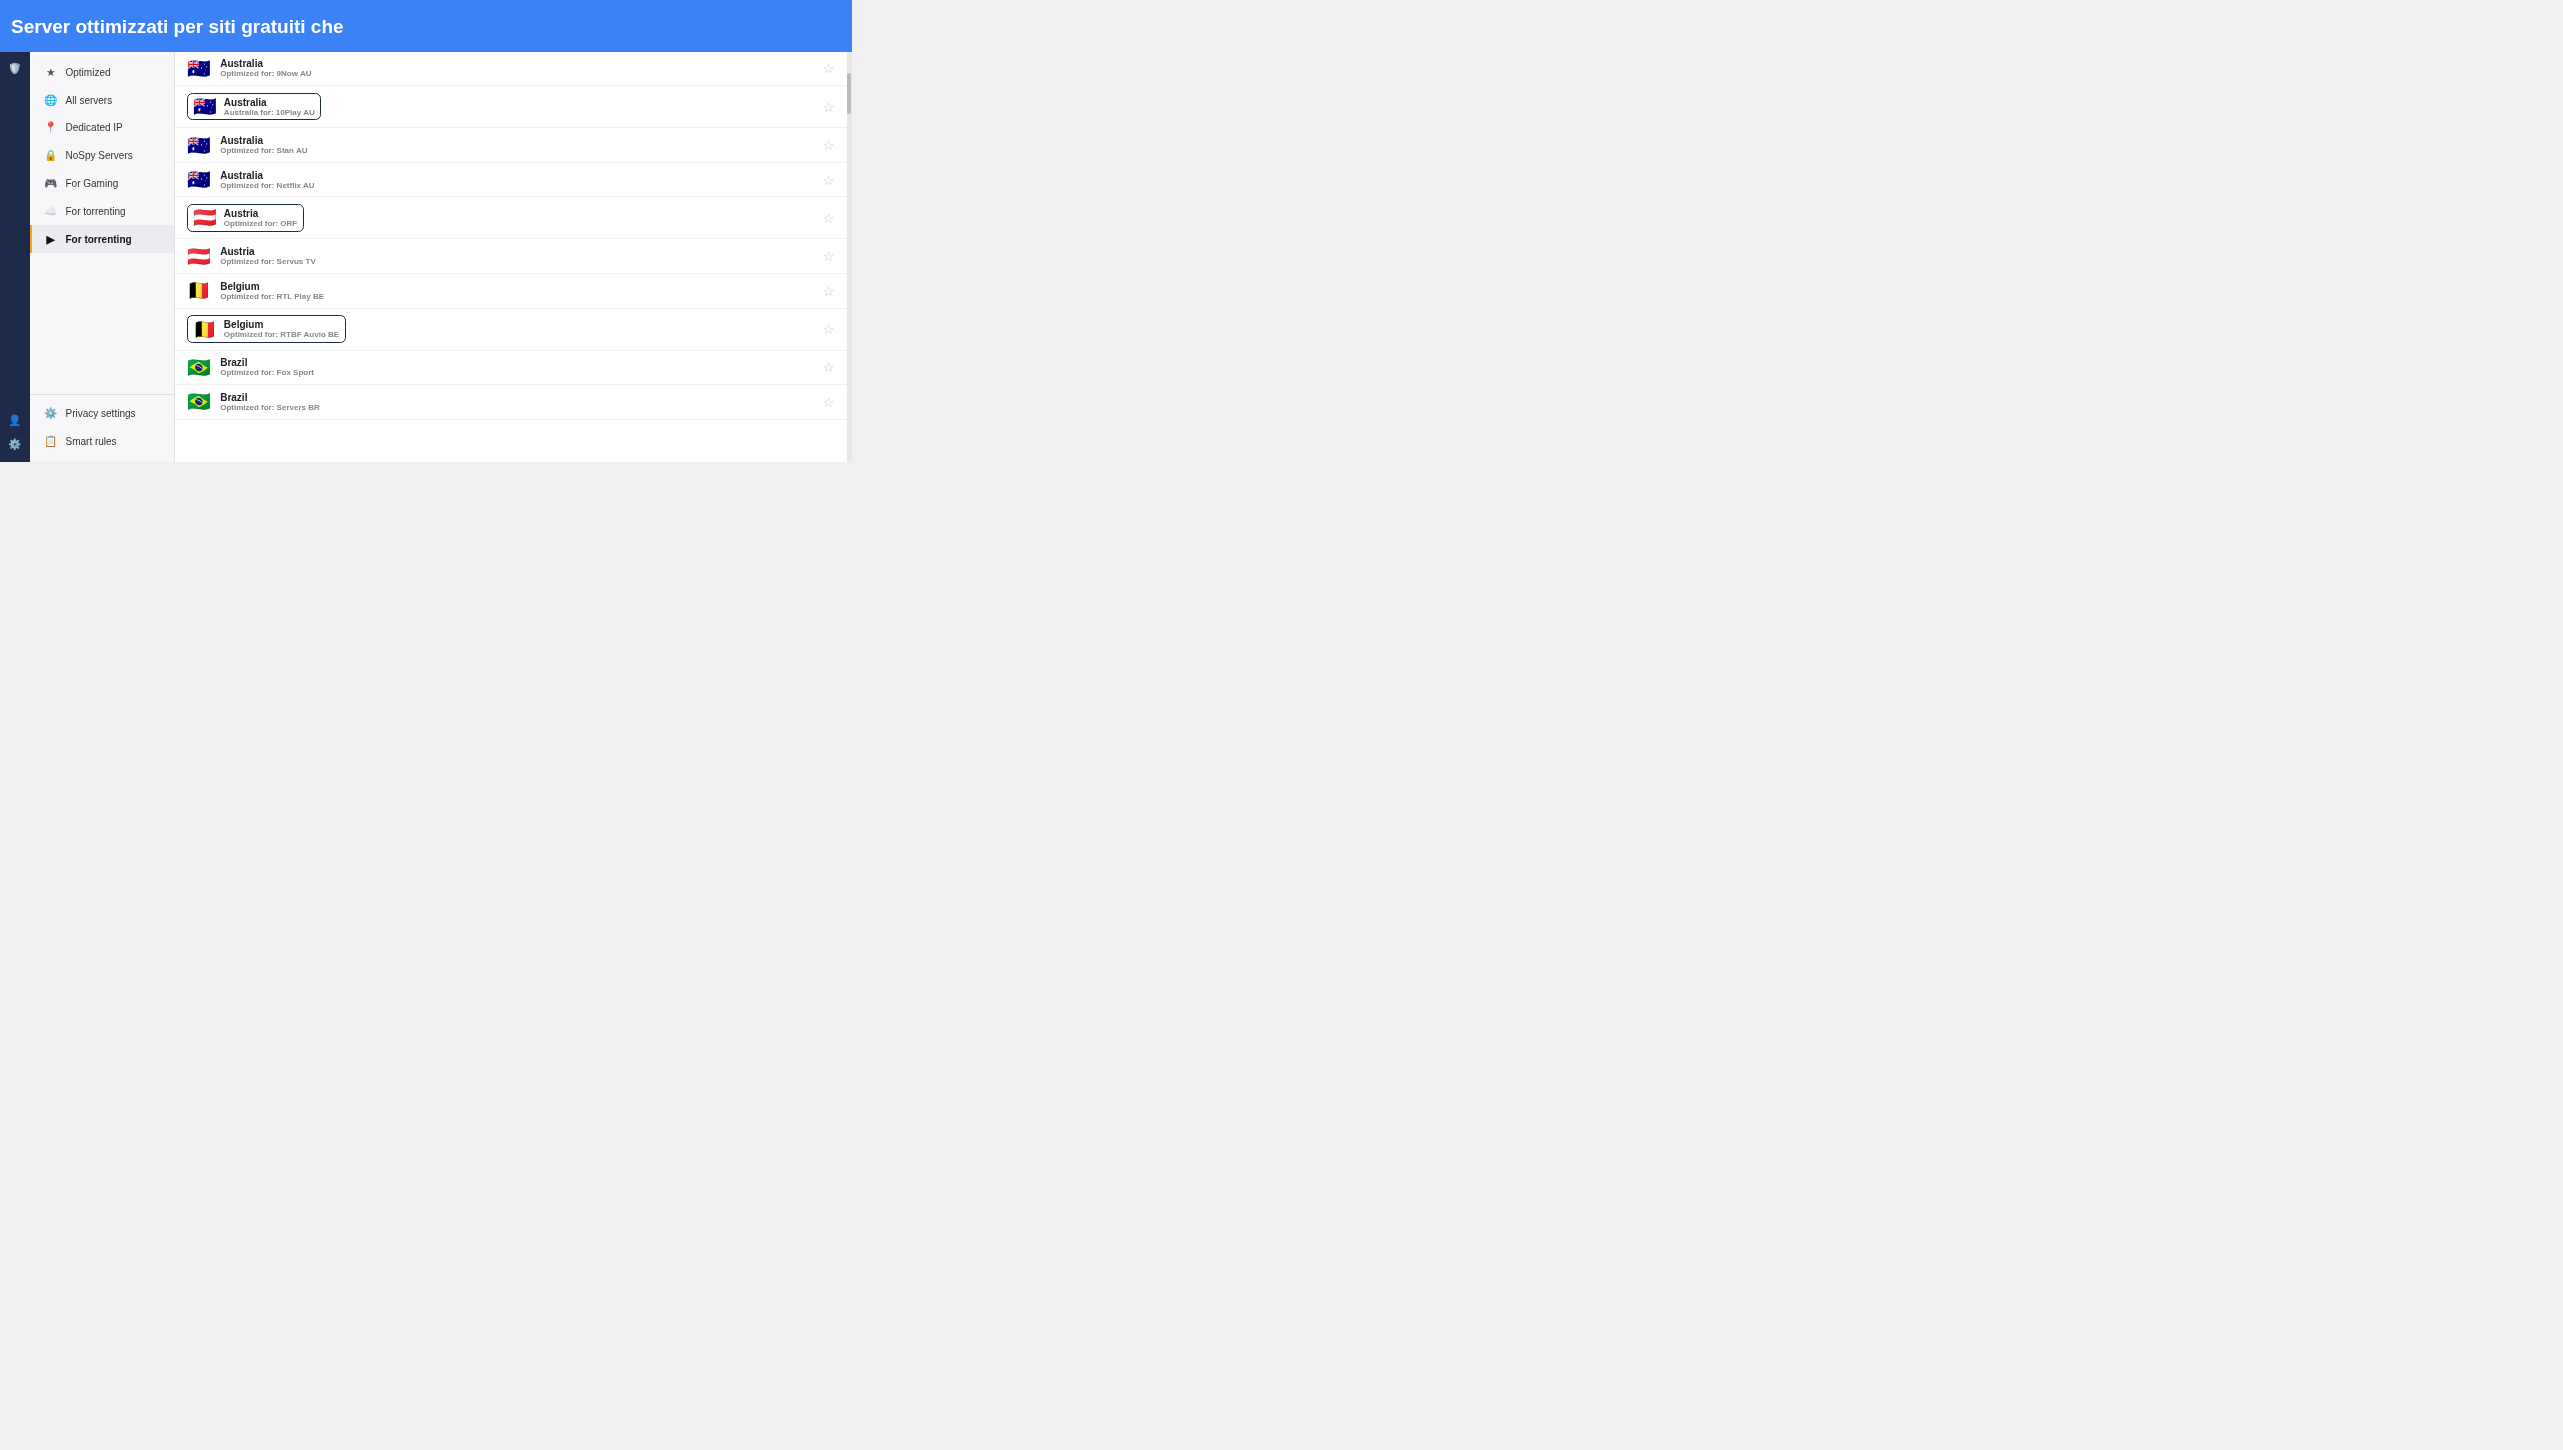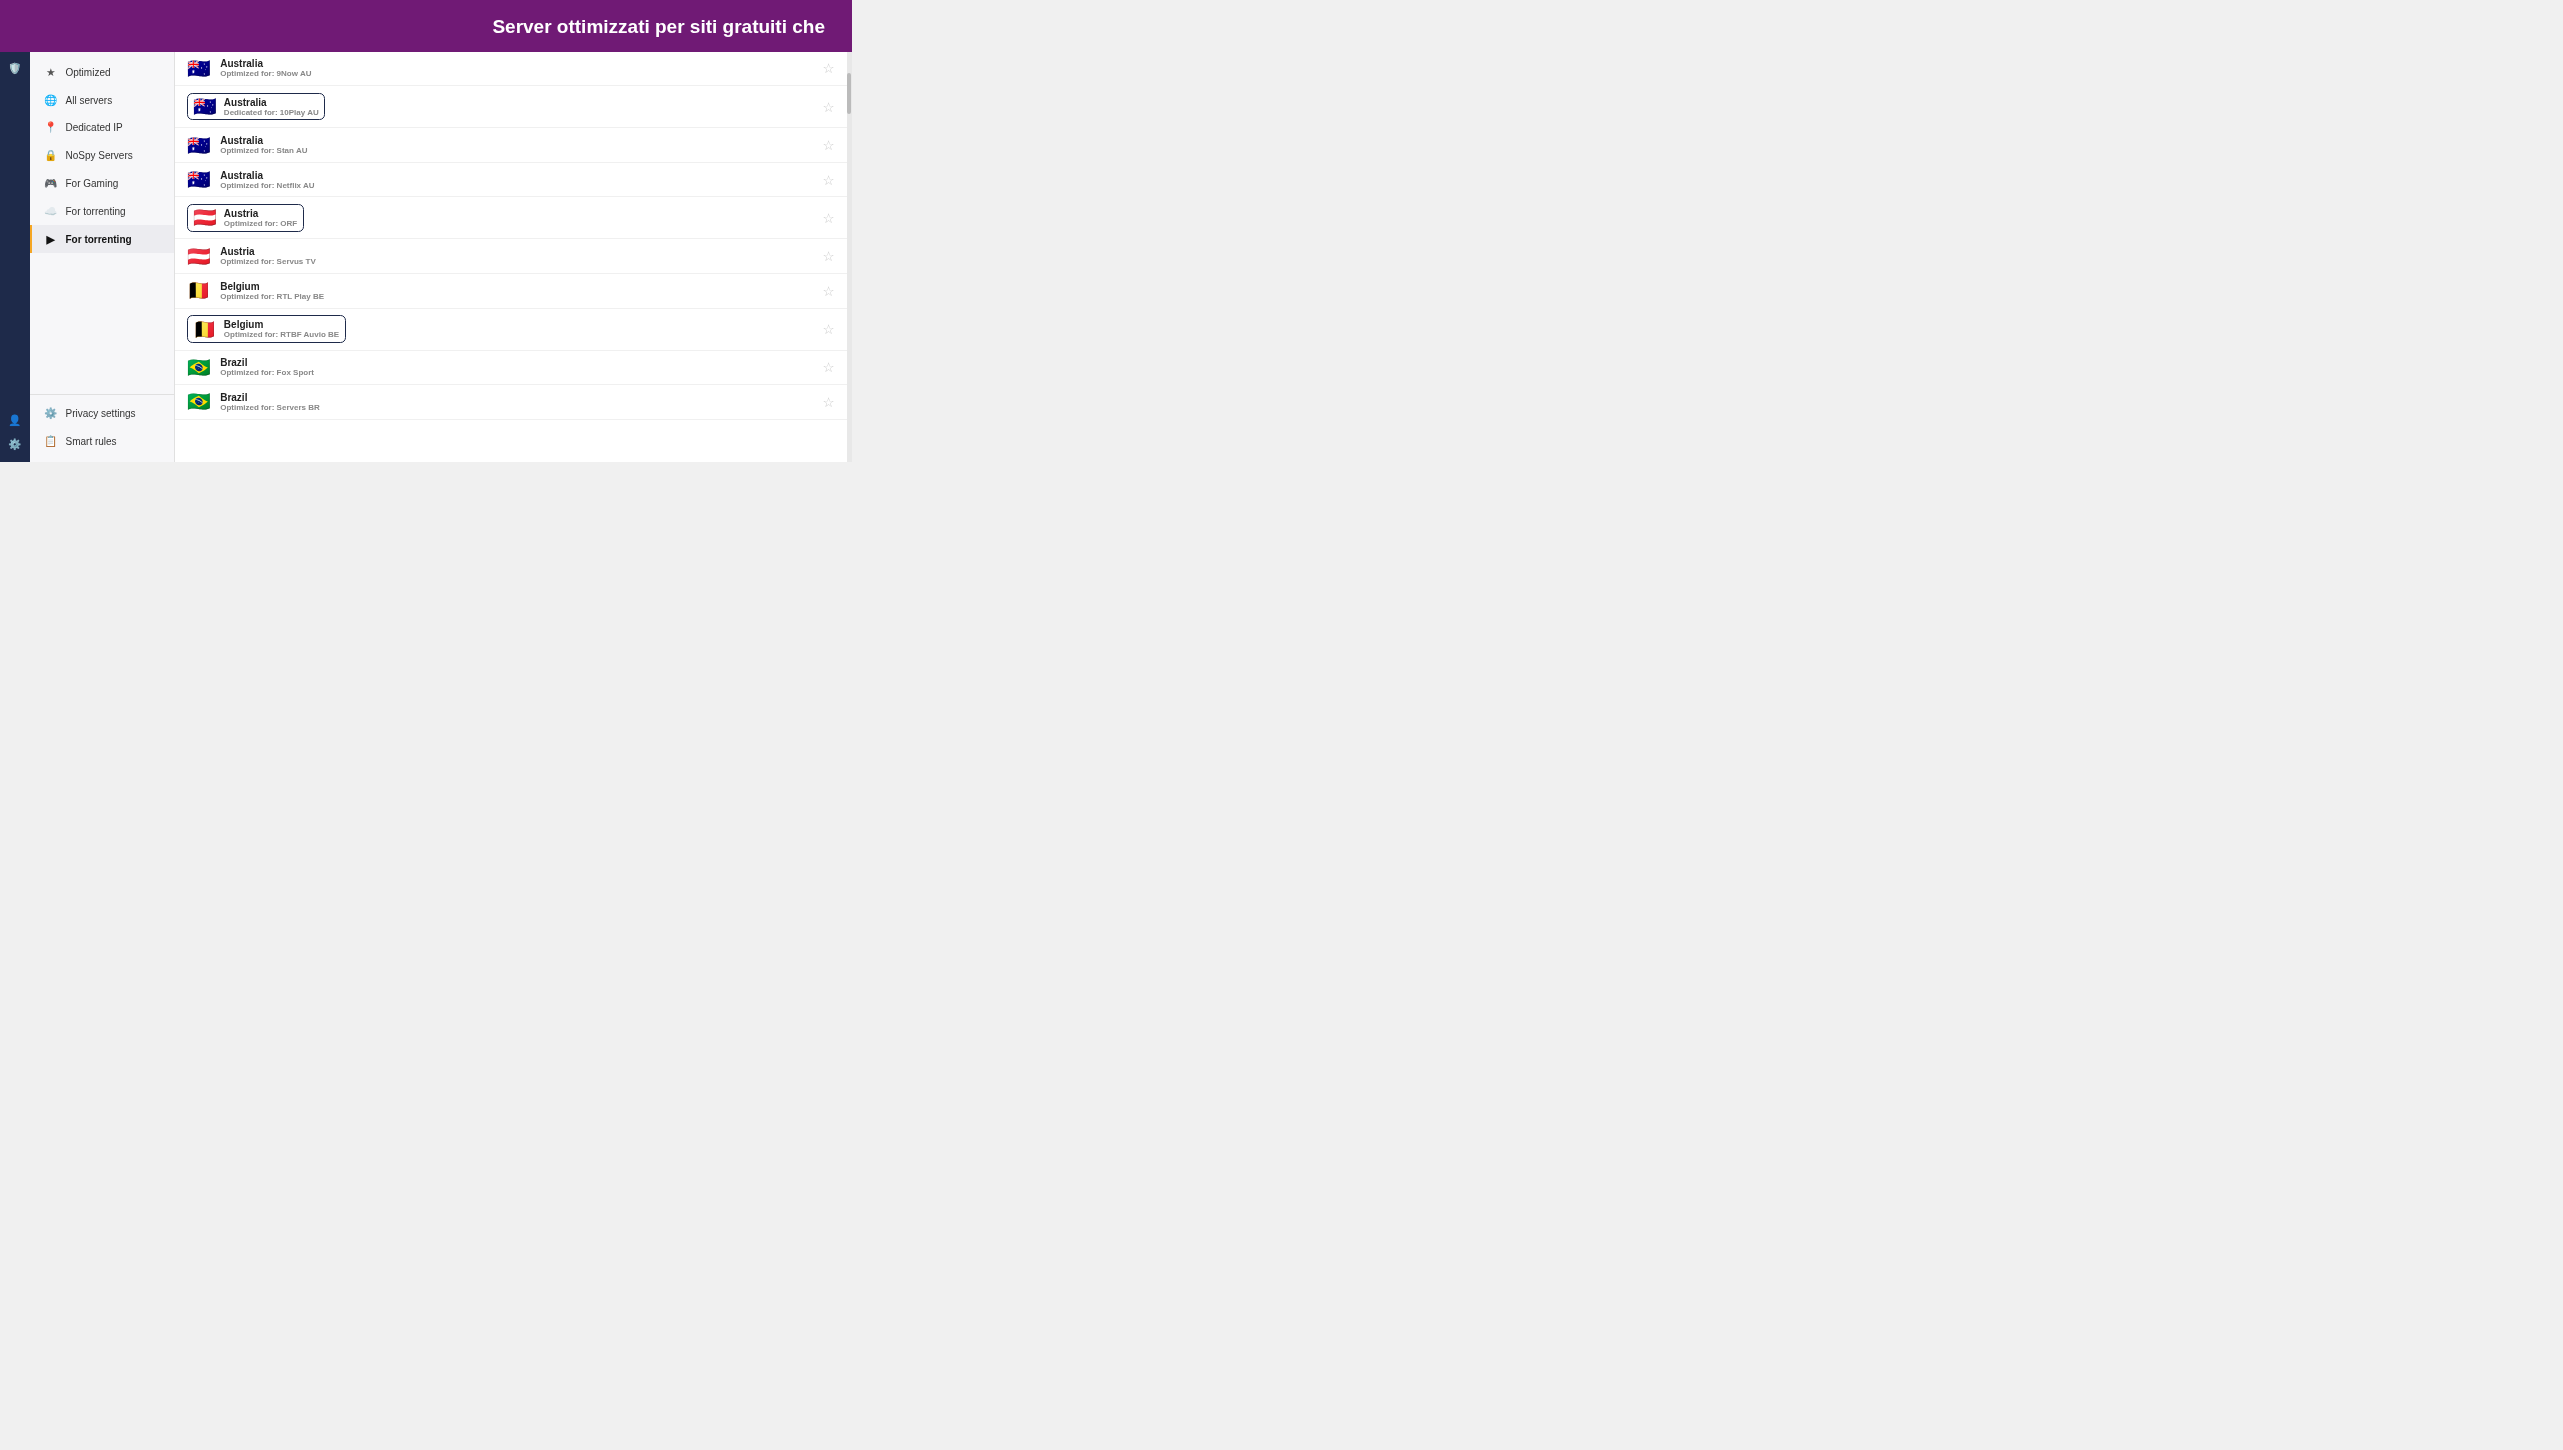--- a/index.html
+++ b/index.html
@@ -6,24 +6,24 @@
     body {
       font-family: 'Segoe UI', Arial, sans-serif;
       background: #f0f0f0;
       width: 852px;
       min-height: 483px;
       overflow: hidden;
     }
 
     
     .banner {
-      background: #701a75;
+      background: #3b82f6;
       color: #fff;
-      text-align: right;
-      padding: 15px 27px 12px;
+      text-align: left;
+      padding: 15px 11px 12px;
       font-size: 19px;
       font-weight: 800;
       line-height: 1.3;
     }
 
     
     .app-container {
       display: flex;
       height: calc(483px - 73px);
       background: #fff;
@@ -259,21 +259,21 @@
         <div class="server-name">Australia</div>
         <div class="server-optimized">Optimized for:  9Now AU</div>
       </div>
       <div class="star-btn">☆</div>
     </div>
       <div class="server-item selected">
       <div class="selected-box">
         <span class="flag-emoji">🇦🇺</span>
         <div class="server-info">
           <div class="server-name">Australia</div>
-          <div class="server-optimized">Dedicated for:  10Play AU</div>
+          <div class="server-optimized">Australia for:  10Play AU</div>
         </div>
       </div>
       <div class="star-btn">☆</div>
     </div>
       <div class="server-item">
       <span class="flag-emoji">🇦🇺</span>
       <div class="server-info">
         <div class="server-name">Australia</div>
         <div class="server-optimized">Optimized for:  Stan AU</div>
       </div>

